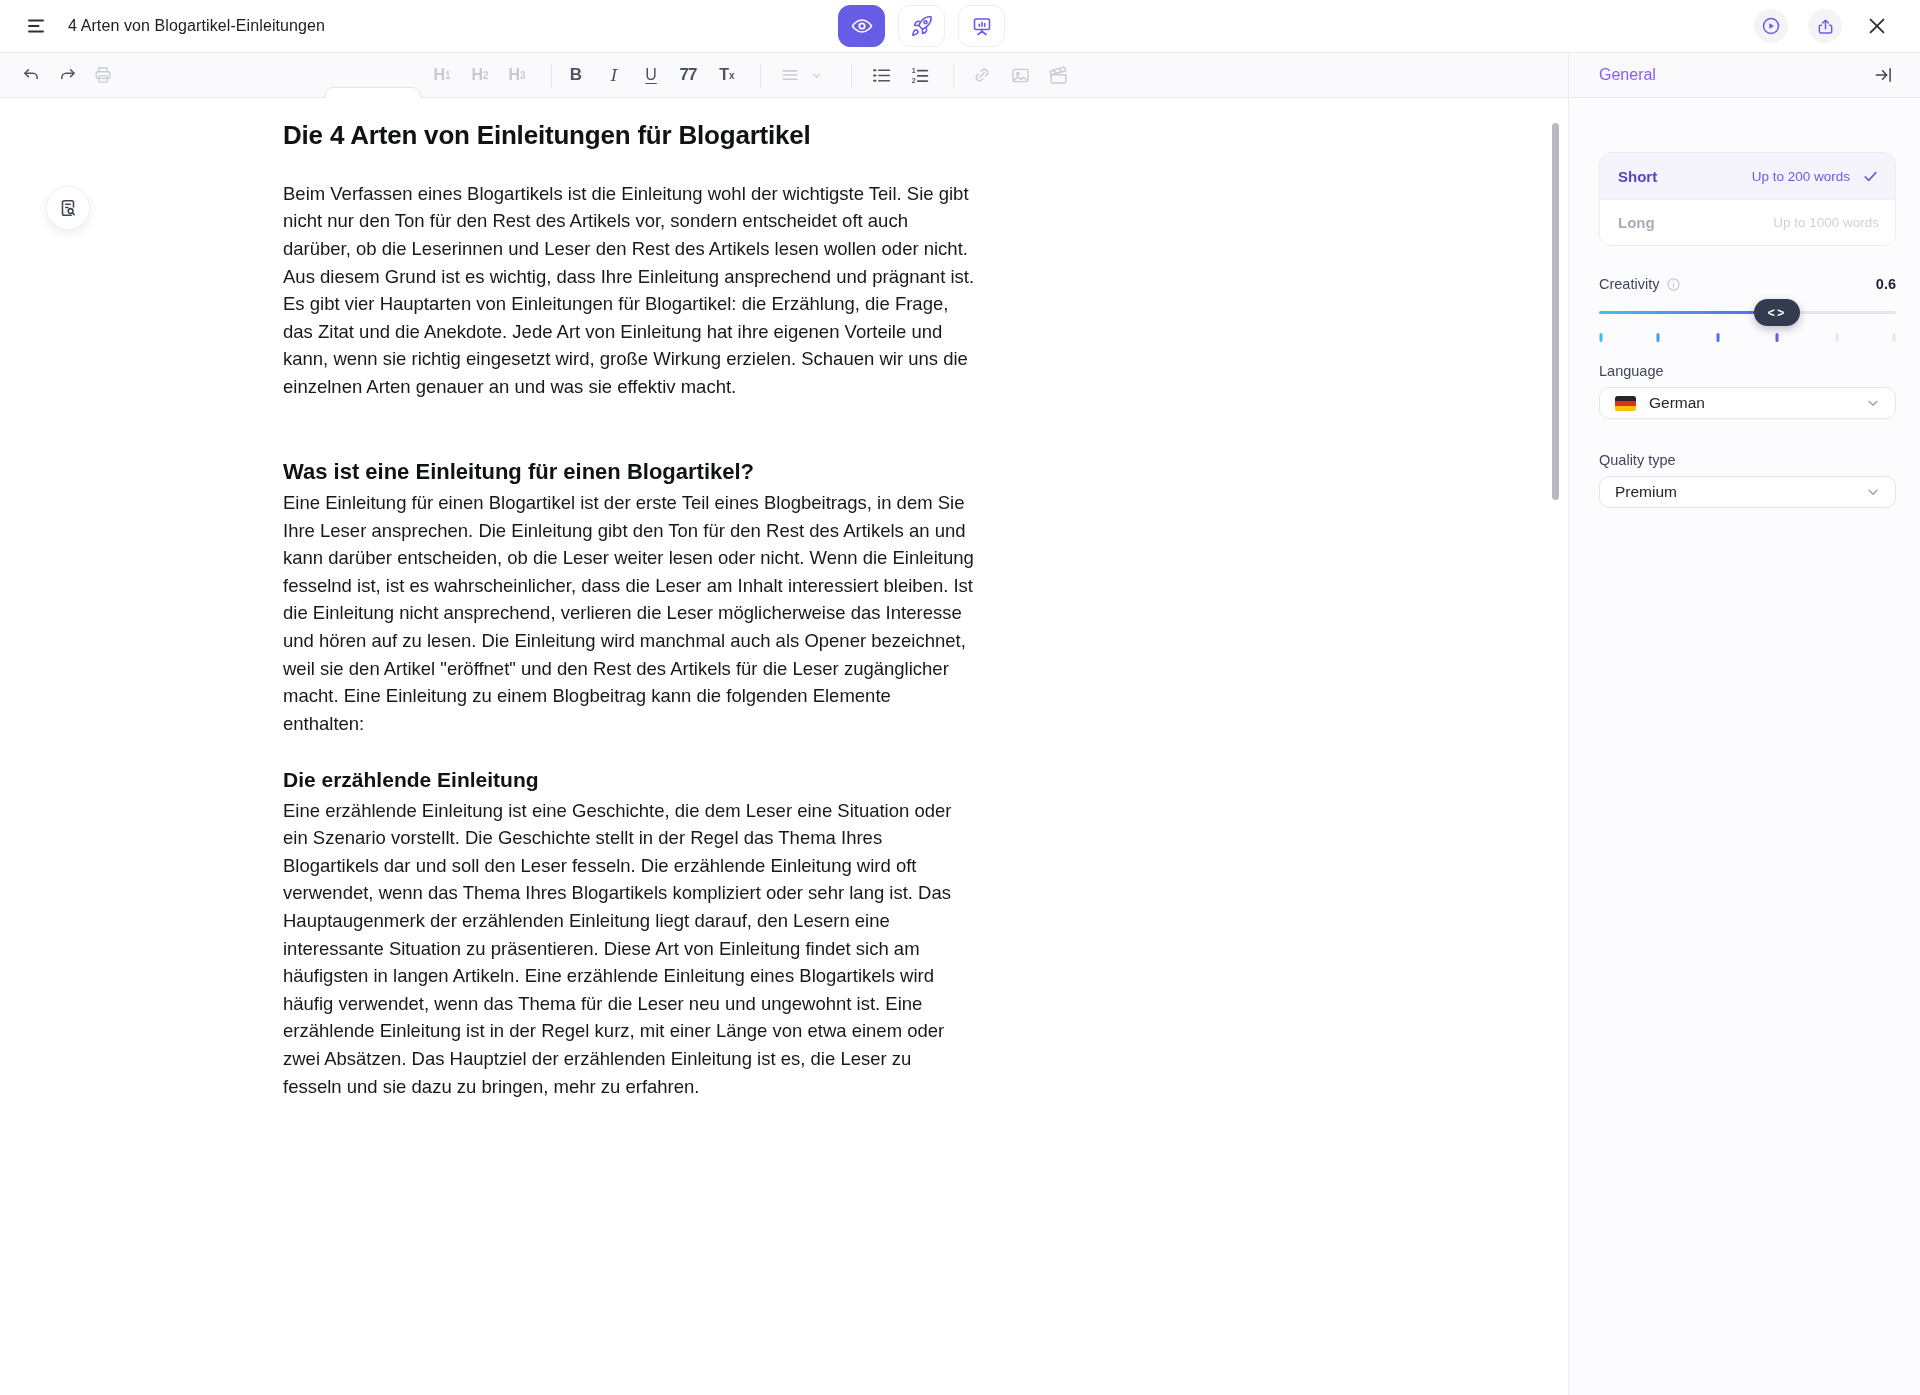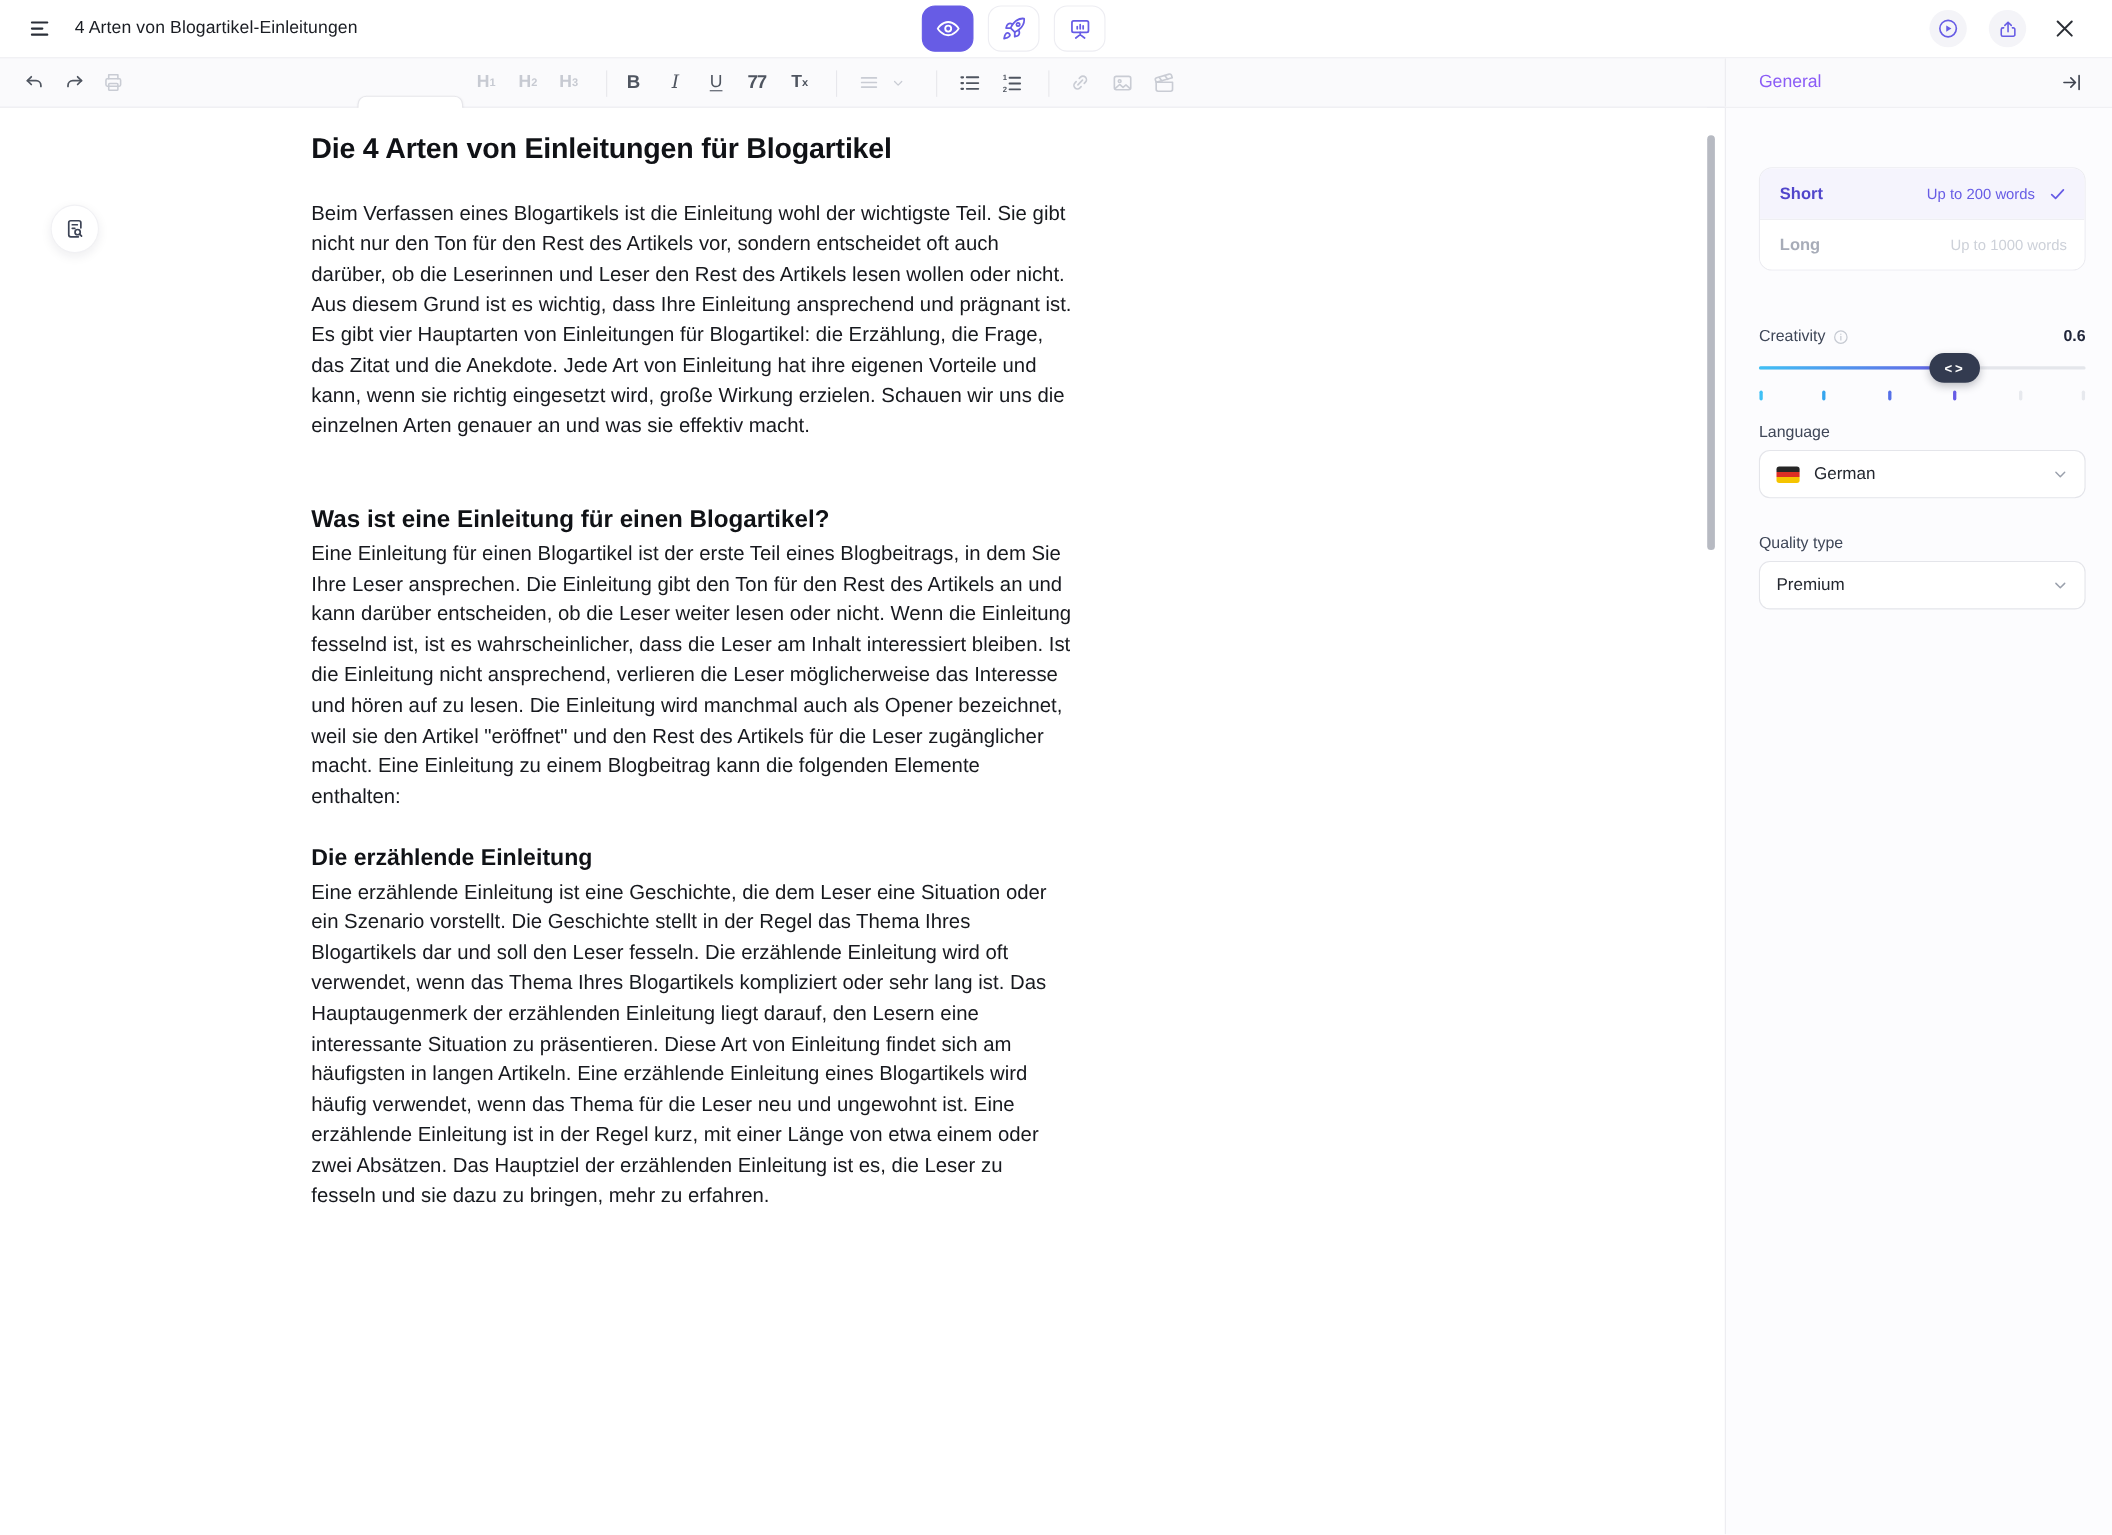--- a/index.html
+++ b/index.html
@@ -77,39 +77,39 @@
   .len-row { height:46px; display:flex; align-items:center; padding:0 16px 0 18px; cursor:pointer; background:#fff; }
   .len-row + .len-row { border-top:1px solid #EFEFF3; }
   .len-row .lab { font-size:15px; font-weight:600; color:#A7ACB8; }
   .len-row .wrd { margin-left:auto; font-size:13.5px; color:#CDD1D9; }
   .len-row .check { display:none; margin-left:12px; color:#675CE5; }
   .len-row.selected { background:#F5F4FD; }
   .len-row.selected .lab { color:#5146CB; }
   .len-row.selected .wrd { color:#675CE5; }
   .len-row.selected .check { display:flex; }
 
-  .crea-head { display:flex; align-items:center; margin-top:52px; }
+  .crea-head { display:flex; align-items:center; margin-top:30px; }
   .crea-head .lab { font-size:14.5px; color:#3F4758; }
   .crea-head .info { margin-left:7px; color:#C6CAD2; display:flex; }
   .crea-head .val { margin-left:auto; font-size:14.5px; font-weight:700; color:#20263A; }
 
   .slider { position:relative; height:30px; margin-top:6px; }
   .slider .track { position:absolute; left:0; right:0; top:13px; height:3px; border-radius:2px; background:#E4E6EB; }
   .slider .fill { position:absolute; left:0; top:13px; height:3px; border-radius:2px;
     background:linear-gradient(90deg,#3FC0F5,#675CE5); }
   .slider .handle { position:absolute; top:1px; transform:translateX(-50%); width:46px; height:27px; border-radius:14px;
     background:#333B50; color:#fff; display:flex; align-items:center; justify-content:center;
     font-size:12px; font-weight:700; letter-spacing:2.5px; box-shadow:0 3px 8px rgba(20,25,40,.28); cursor:grab; }
   .ticks { position:relative; height:10px; margin-top:5px; }
   .tick { position:absolute; top:0; width:3px; height:9px; border-radius:1.5px; background:#E7E9EE; transform:translateX(-50%); }
   .tick.t1 { background:#3FC0F5; } .tick.t2 { background:#35A5EE; }
   .tick.t3 { background:#5570E8; } .tick.t4 { background:#675CE5; }
 
   .field-label { margin-top:20px; font-size:14.5px; color:#3F4758; }
-  .dd { margin-top:8px; height:44px; background:#fff; border:1px solid #E4E5EA; border-radius:10px;
+  .dd { margin-top:8px; height:32px; background:#fff; border:1px solid #E4E5EA; border-radius:10px;
     display:flex; align-items:center; padding:0 14px 0 15px; cursor:pointer; }
   .dd .txt { font-size:15.5px; color:#23272F; }
   .dd .chev { margin-left:auto; color:#9AA0AC; display:flex; }
   .flag-de { width:21px; height:15px; border-radius:2.5px; margin-right:13px;
     background:linear-gradient(180deg,#262626 0 33.3%,#DD2E24 33.3% 66.6%,#F5C400 66.6% 100%); }
   .q-label { margin-top:33px; }
 
   svg { display:block; }
 </style>
 </head>

